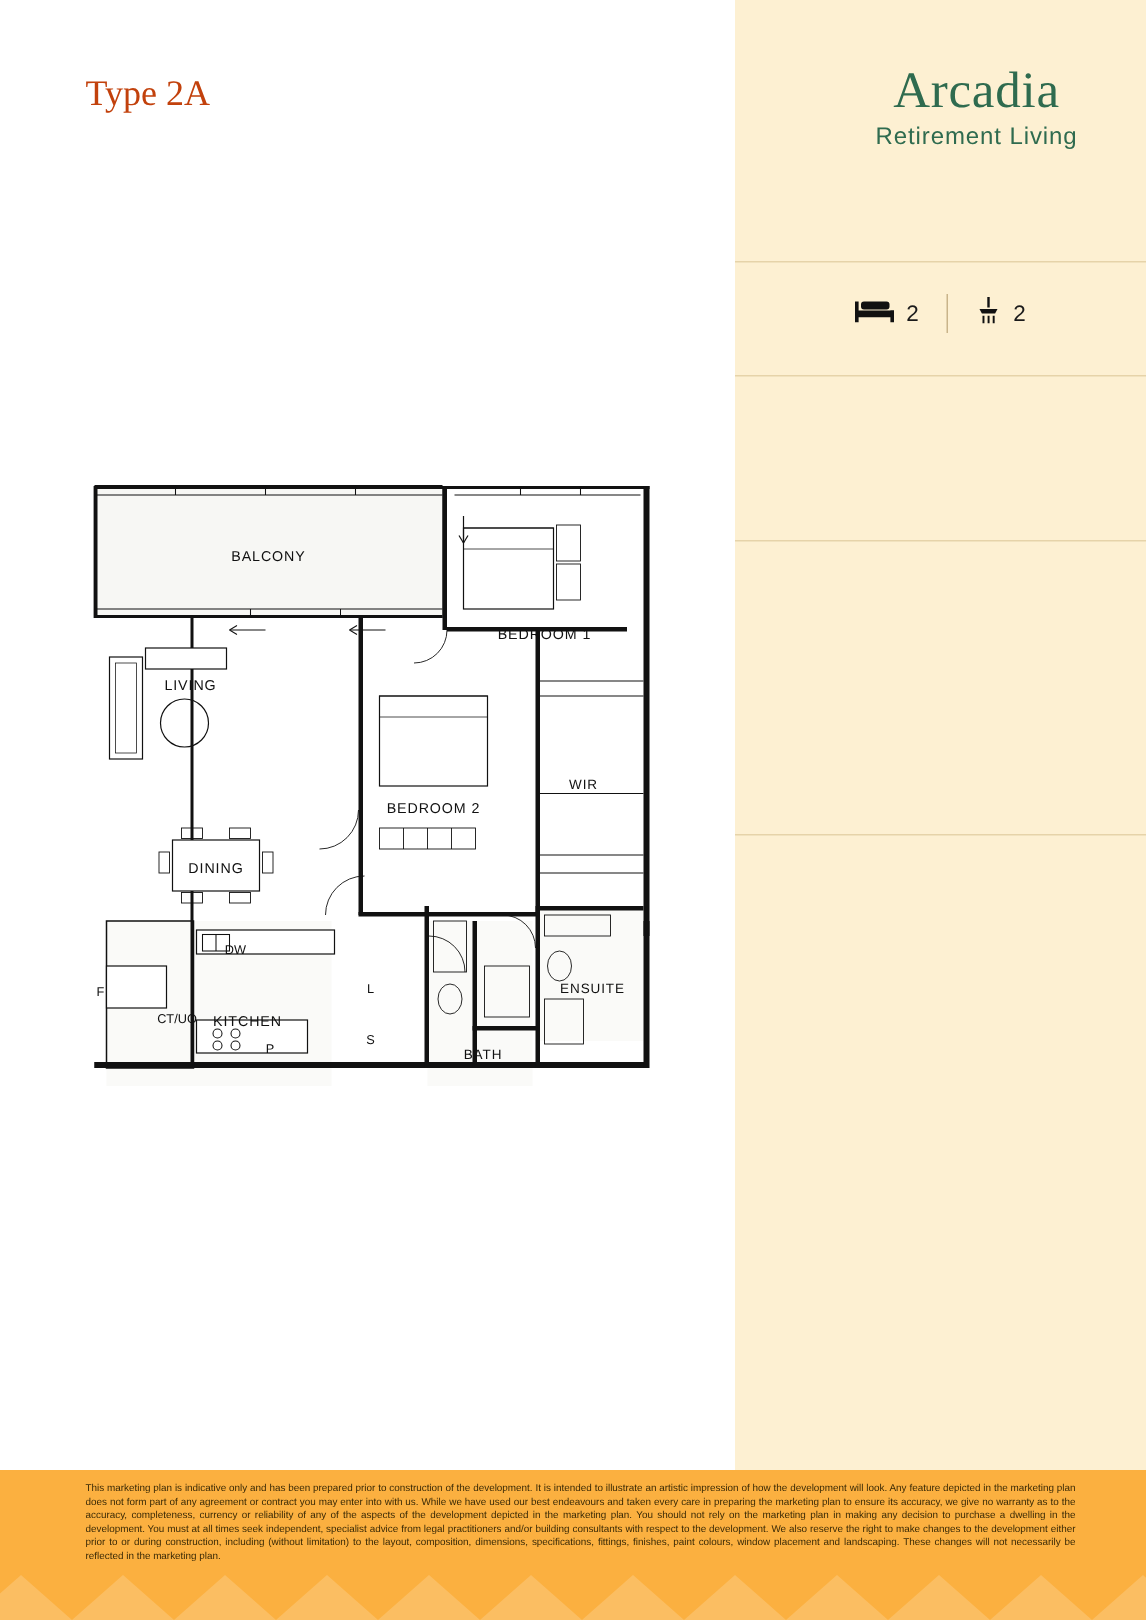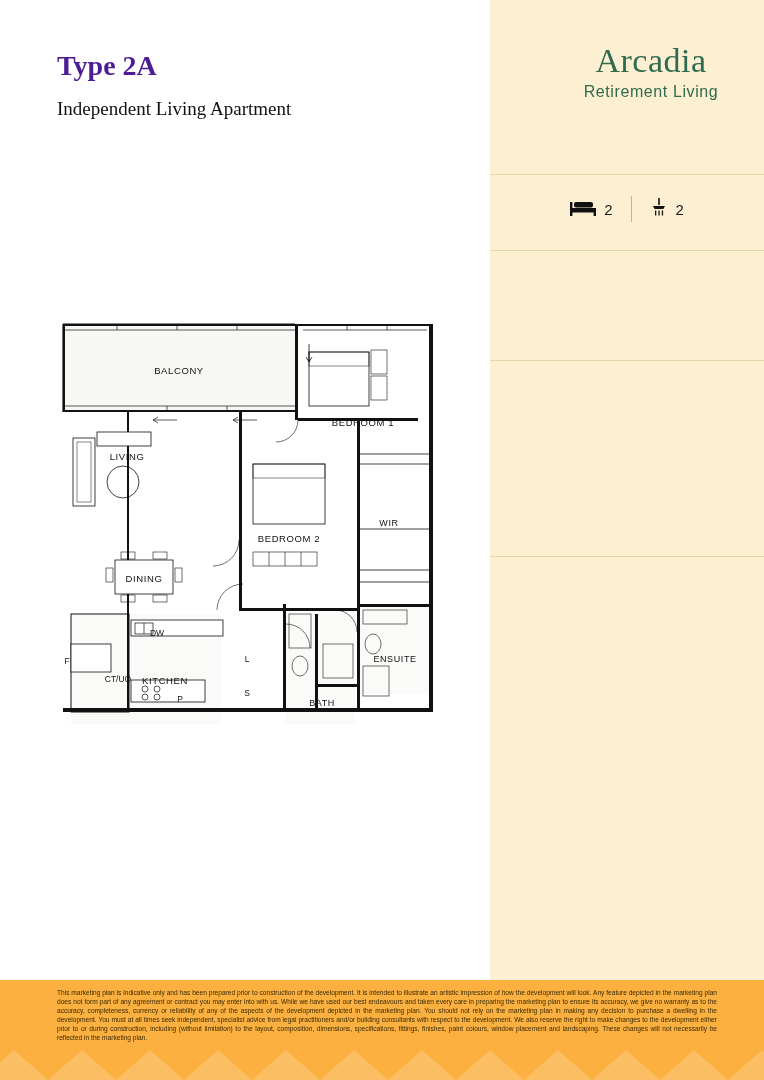--- a/index.html
+++ b/index.html
@@ -37,21 +37,21 @@
     display:flex; align-items:center; justify-content:center; gap:0px;
   }
   .icon-cell { display:flex; align-items:center; gap:8px; padding:0 18px; }
   .icon-cell .count { font-size:15px; color:#1a1a1a; }
   .vline { width:1px; height:26px; background:#c9b48a; }
 
   
   .title {
     position:absolute; left:57px; top:50px;
     font-family:"Liberation Serif", serif;
-    font-size:28px; color:#4c1d95; font-weight:bold; margin:0;
+    font-size:24px; color:#c2410c; font-weight:normal; margin:0;
   }
   .subtitle {
     position:absolute; left:57px; top:98px;
     font-family:"Liberation Serif", serif;
     font-size:19px; color:#111; font-weight:normal; margin:0;
   }
 
   
   .plan { position:absolute; left:57px; top:314px; width:390px; height:420px; }
   .plan svg { display:block; }
@@ -70,21 +70,20 @@
     position:absolute; left:57px; top:988px; width:660px;
     font-size:6.6px; line-height:9.1px; color:#3a2a06; text-align:justify;
   }
 </style>
 </head>
 <body>
 
 <div class="page">
 
   <h1 class="title">Type 2A</h1>
-  <h2 class="subtitle">Independent Living Apartment</h2>
 
   <div class="plan">
     <svg width="390" height="420" viewBox="0 0 390 420" xmlns="http://www.w3.org/2000/svg">
       <g fill="none" stroke="#111">
 
         <rect x="4" y="8" width="372" height="412" fill="#ffffff" stroke="none"></rect>
 
         <rect x="6" y="10" width="232" height="88" fill="#f7f7f4" stroke="none"></rect>
 
         <rect x="14" y="300" width="150" height="110" fill="#fafaf8" stroke="none"></rect>

